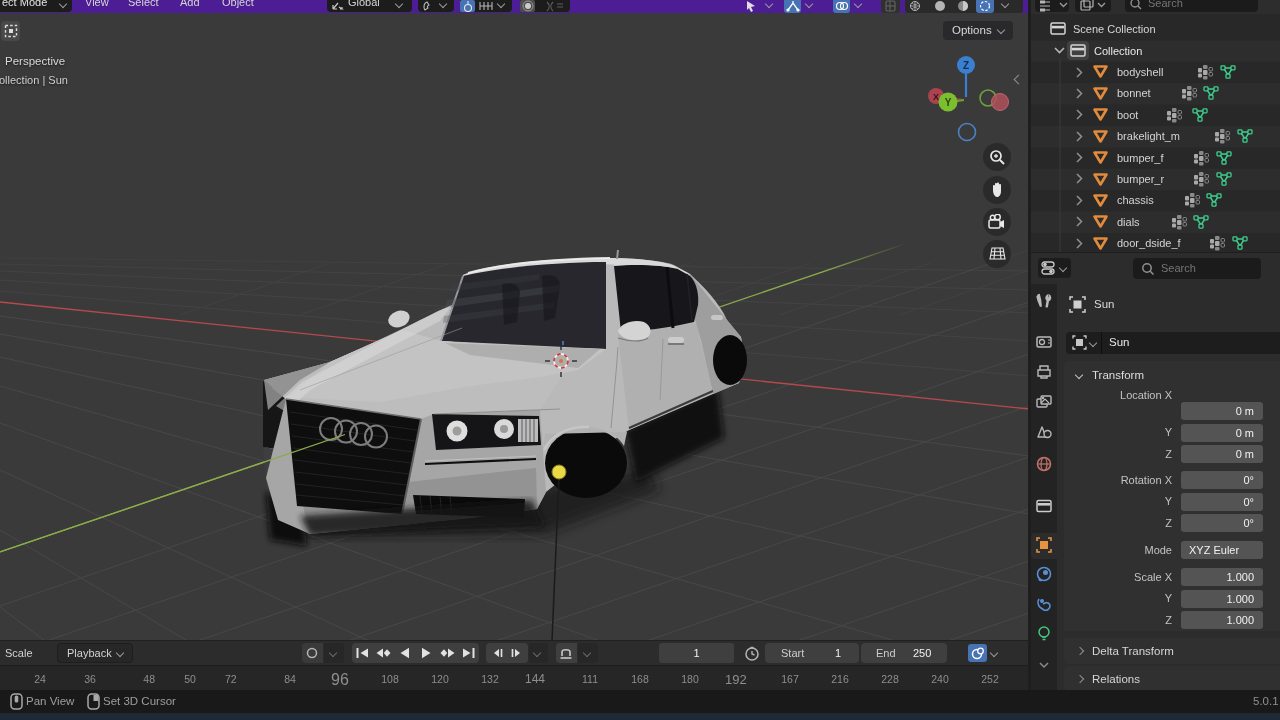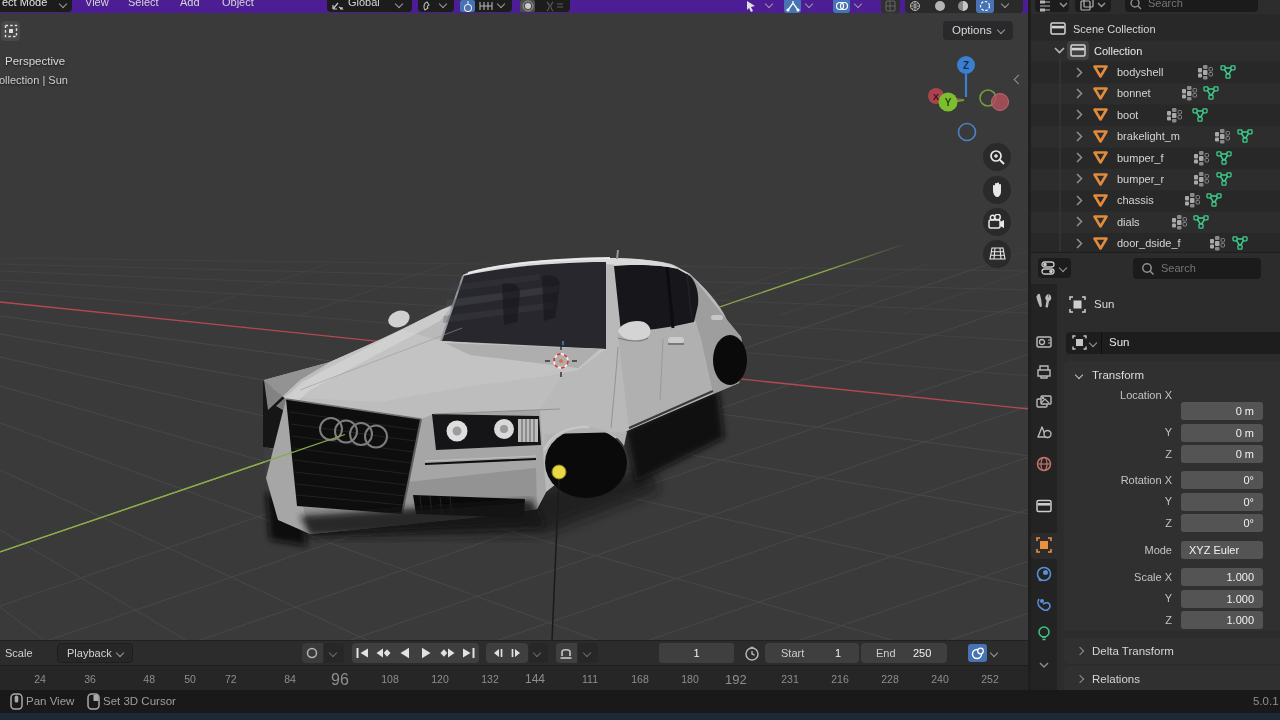--- a/index.html
+++ b/index.html
@@ -630,21 +630,21 @@
     <span class="txt" style="left:275px;top:7px;width:30px;text-align:center;color:#8e8e8e;font-size:10.5px">84</span>
     <span class="txt" style="left:325px;top:7px;width:30px;text-align:center;color:#8e8e8e;font-size:16px">96</span>
     <span class="txt" style="left:375px;top:7px;width:30px;text-align:center;color:#8e8e8e;font-size:10.5px">108</span>
     <span class="txt" style="left:425px;top:7px;width:30px;text-align:center;color:#8e8e8e;font-size:10.5px">120</span>
     <span class="txt" style="left:475px;top:7px;width:30px;text-align:center;color:#8e8e8e;font-size:10.5px">132</span>
     <span class="txt" style="left:525px;top:7px;width:30px;text-align:left;color:#8e8e8e;font-size:12px">144</span>
     <span class="txt" style="left:575px;top:7px;width:30px;text-align:center;color:#8e8e8e;font-size:10.5px">111</span>
     <span class="txt" style="left:625px;top:7px;width:30px;text-align:center;color:#8e8e8e;font-size:10.5px">168</span>
     <span class="txt" style="left:675px;top:7px;width:30px;text-align:center;color:#8e8e8e;font-size:10.5px">180</span>
     <span class="txt" style="left:725px;top:7px;width:30px;color:#8e8e8e;font-size:13px">192</span>
-    <span class="txt" style="left:775px;top:7px;width:30px;text-align:center;color:#8e8e8e;font-size:10.5px">231</span>
+    <span class="txt" style="left:775px;top:7px;width:30px;text-align:center;color:#8e8e8e;font-size:10.5px">167</span>
     <span class="txt" style="left:825px;top:7px;width:30px;text-align:center;color:#8e8e8e;font-size:10.5px">216</span>
     <span class="txt" style="left:875px;top:7px;width:30px;text-align:center;color:#8e8e8e;font-size:10.5px">228</span>
     <span class="txt" style="left:925px;top:7px;width:30px;text-align:center;color:#8e8e8e;font-size:10.5px">240</span>
     <span class="txt" style="left:975px;top:7px;width:30px;text-align:center;color:#8e8e8e;font-size:10.5px">252</span>
   </div>
 </div>
 
 <div class="abs" id="status" style="left:0;top:690px;width:1280px;height:23px;background:#191919;overflow:hidden">
   <svg style="position:absolute;left:10px;top:3px" width="14" height="17">
       <rect x="1" y="1" width="11" height="15" rx="3.5" fill="none" stroke="#a8a8a8" stroke-width="1.5"></rect>

